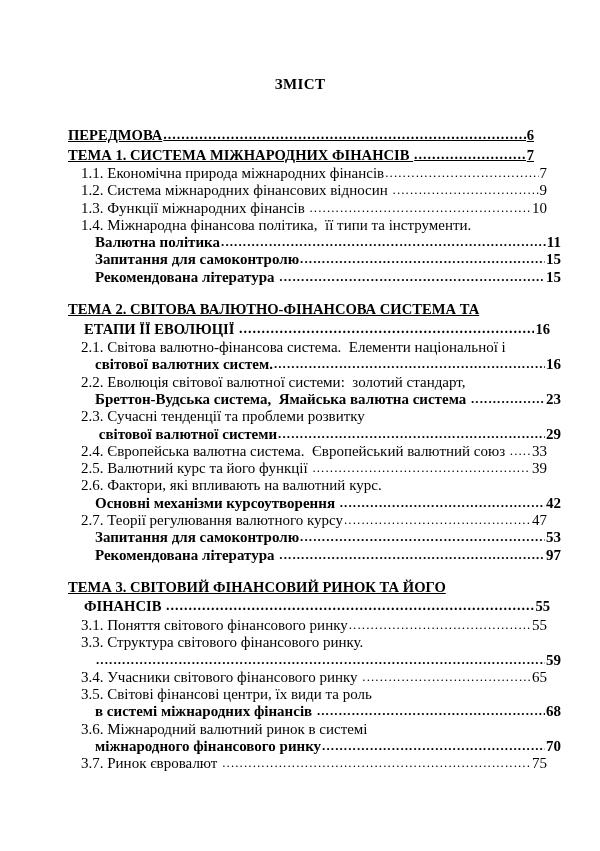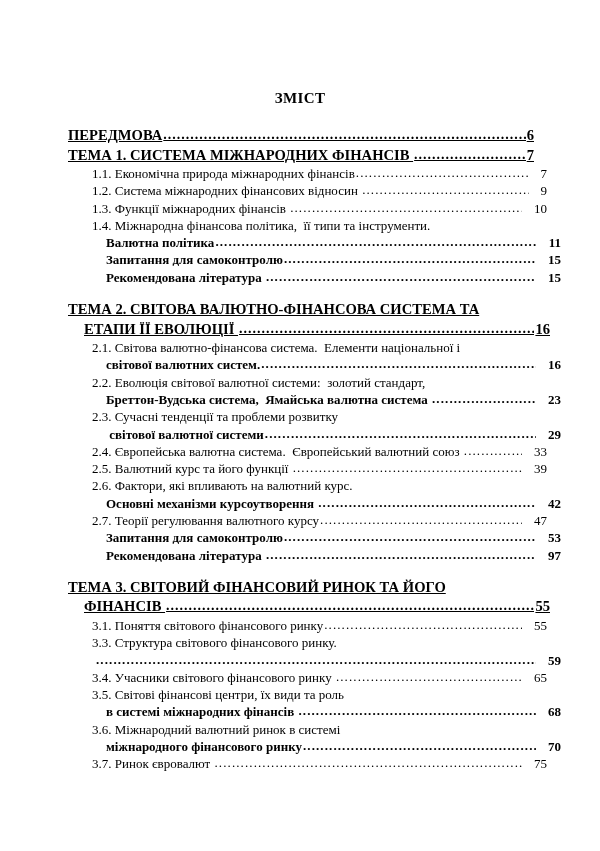--- a/index.html
+++ b/index.html
@@ -14,21 +14,21 @@
     font-family: "Liberation Serif", "DejaVu Serif", serif;
     color: #000000;
     -webkit-font-smoothing: antialiased;
   }
 
   .page {
     position: relative;
     width: 600px;
     height: 851px;
     box-sizing: border-box;
-    padding: 14px;
+    padding: 0;
     overflow: hidden;
   }
 
   .doc-title {
     text-align: center;
     font-weight: bold;
     font-size: 15px;
     letter-spacing: 0.4px;
     margin: 0;
     padding-top: 76px;
@@ -80,30 +80,29 @@
   .lvl-part > .page-num,
   .lvl-part > .leader {
     font-weight: bold;
     font-size: 14.6px;
   }
   .lvl-part { line-height: 19.5px; }
   .lvl-part .leader { letter-spacing: 1.0px; font-size: 14px; }
 
   .lvl-section > .label,
   .lvl-section > .page-num {
-    font-size: 13px;
-    margin-left: 11px;
+    font-size: 15px;
   }
   .lvl-section .leader { font-size: 13px; }
 
   
   .ind-0  { padding-left: 0px; text-decoration: underline; }
   .ind-1  { padding-left: 13px; }   
   .ind-2  { padding-left: 27px; font-weight: bold; }   
-  .ind-h1 { padding-left: 16px; text-decoration: underline; }   
+  .ind-h1 { padding-left: 16px; }   
 
   .gap-before { margin-top: 14px; }
 </style>
 </head>
 <body>
 
 <div class="page">
 
   <h1 class="doc-title">ЗМІСТ</h1>
 

